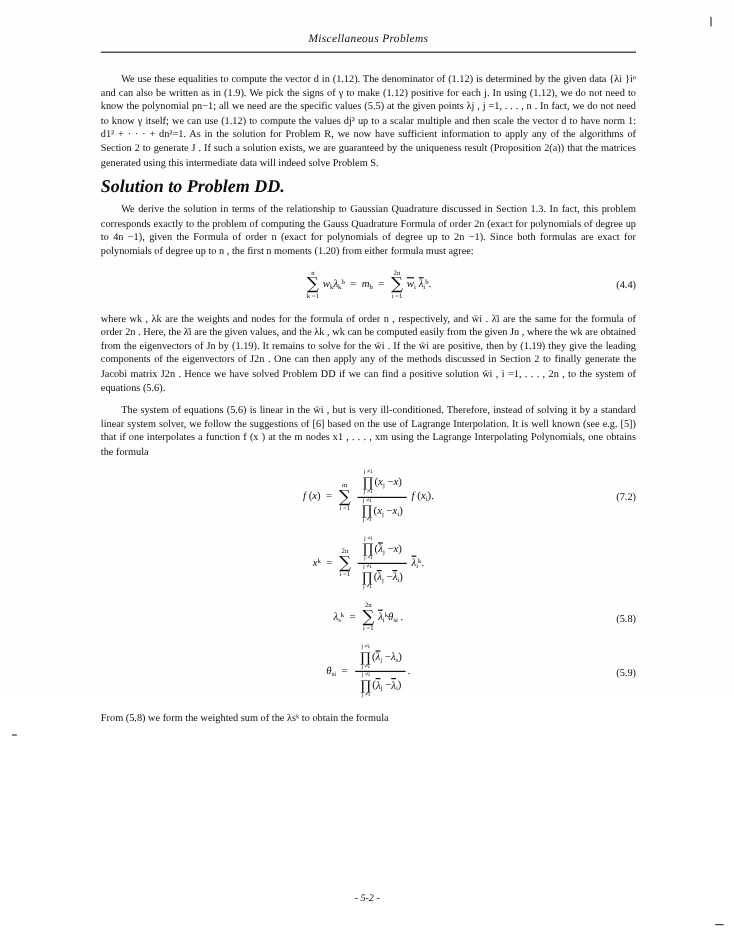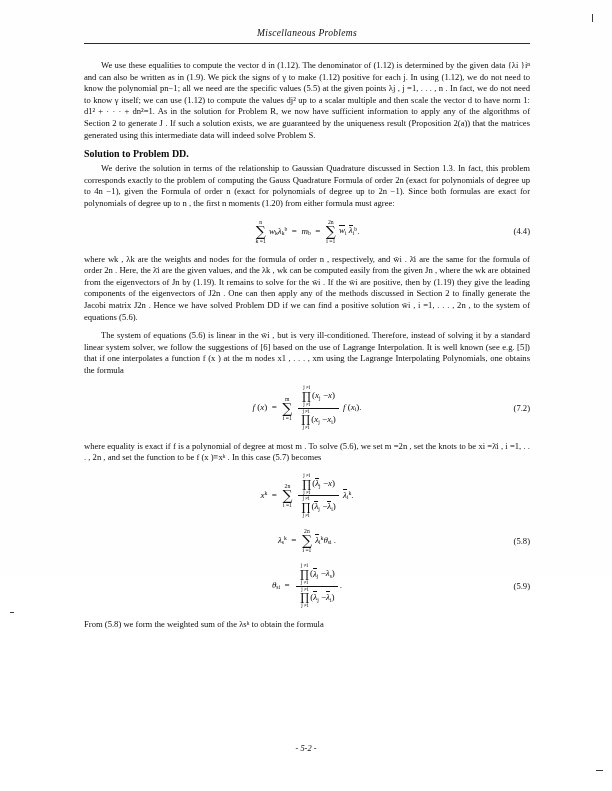--- a/index.html
+++ b/index.html
@@ -44,24 +44,25 @@
     font-size: 8.6px;
     line-height: 11.6px;
     text-align: justify;
     margin: 0 0 7px 0;
     text-indent: 17px;
     hyphens: none;
     font-family: Liberation Serif, serif;
   }
   p.body.noindent { text-indent: 0; }
   h3.section {
-    font-size: 10px;
+    font-size: 15px;
     font-weight: bold;
     margin: 6px 0 4px 0;
     text-indent: 0;
+    font-style: italic;
   }
   .eqrow {
     position: relative;
     margin: 9px 0 10px 0;
     min-height: 14px;
   }
   .eqbody {
     text-align: center;
     font-size: 9px;
   }
@@ -196,21 +197,20 @@
           </span>
           <span class="den">
             <span class="prod"><span class="lim">j ≠i</span><span class="pi">∏</span><span class="lim">j ≠i</span></span>(<span class="it">x</span><span class="sub">j</span> −<span class="it">x</span><span class="sub">i</span>)
           </span>
         </span>
         <span class="it">f</span> (<span class="it">x</span><span class="sub">i</span>).
       </div>
       <div class="eqnum">(7.2)</div>
     </div>
 
-    <p class="body noindent">where equality is exact if f is a polynomial of degree at most m . To solve (5.6), we set m =2n , set the knots to be xi =λ̄i , i =1, . . . , 2n , and set the function to be f (x )≡xᵏ . In this case (5.7) becomes</p>
 
     <div class="eqrow">
       <div class="eqbody">
         <span class="it">x</span><span class="sup">k</span> &nbsp;=&nbsp;
         <span class="sum">
           <span class="lim">2n</span><span class="sig">∑</span><span class="lim">i =1</span>
         </span>
         <span class="frac">
           <span class="num">
             <span class="prod"><span class="lim">j ≠i</span><span class="pi">∏</span><span class="lim">j ≠i</span></span>(<span class="ovl"><span class="it">λ</span></span><span class="sub">j</span> −<span class="it">x</span>)

